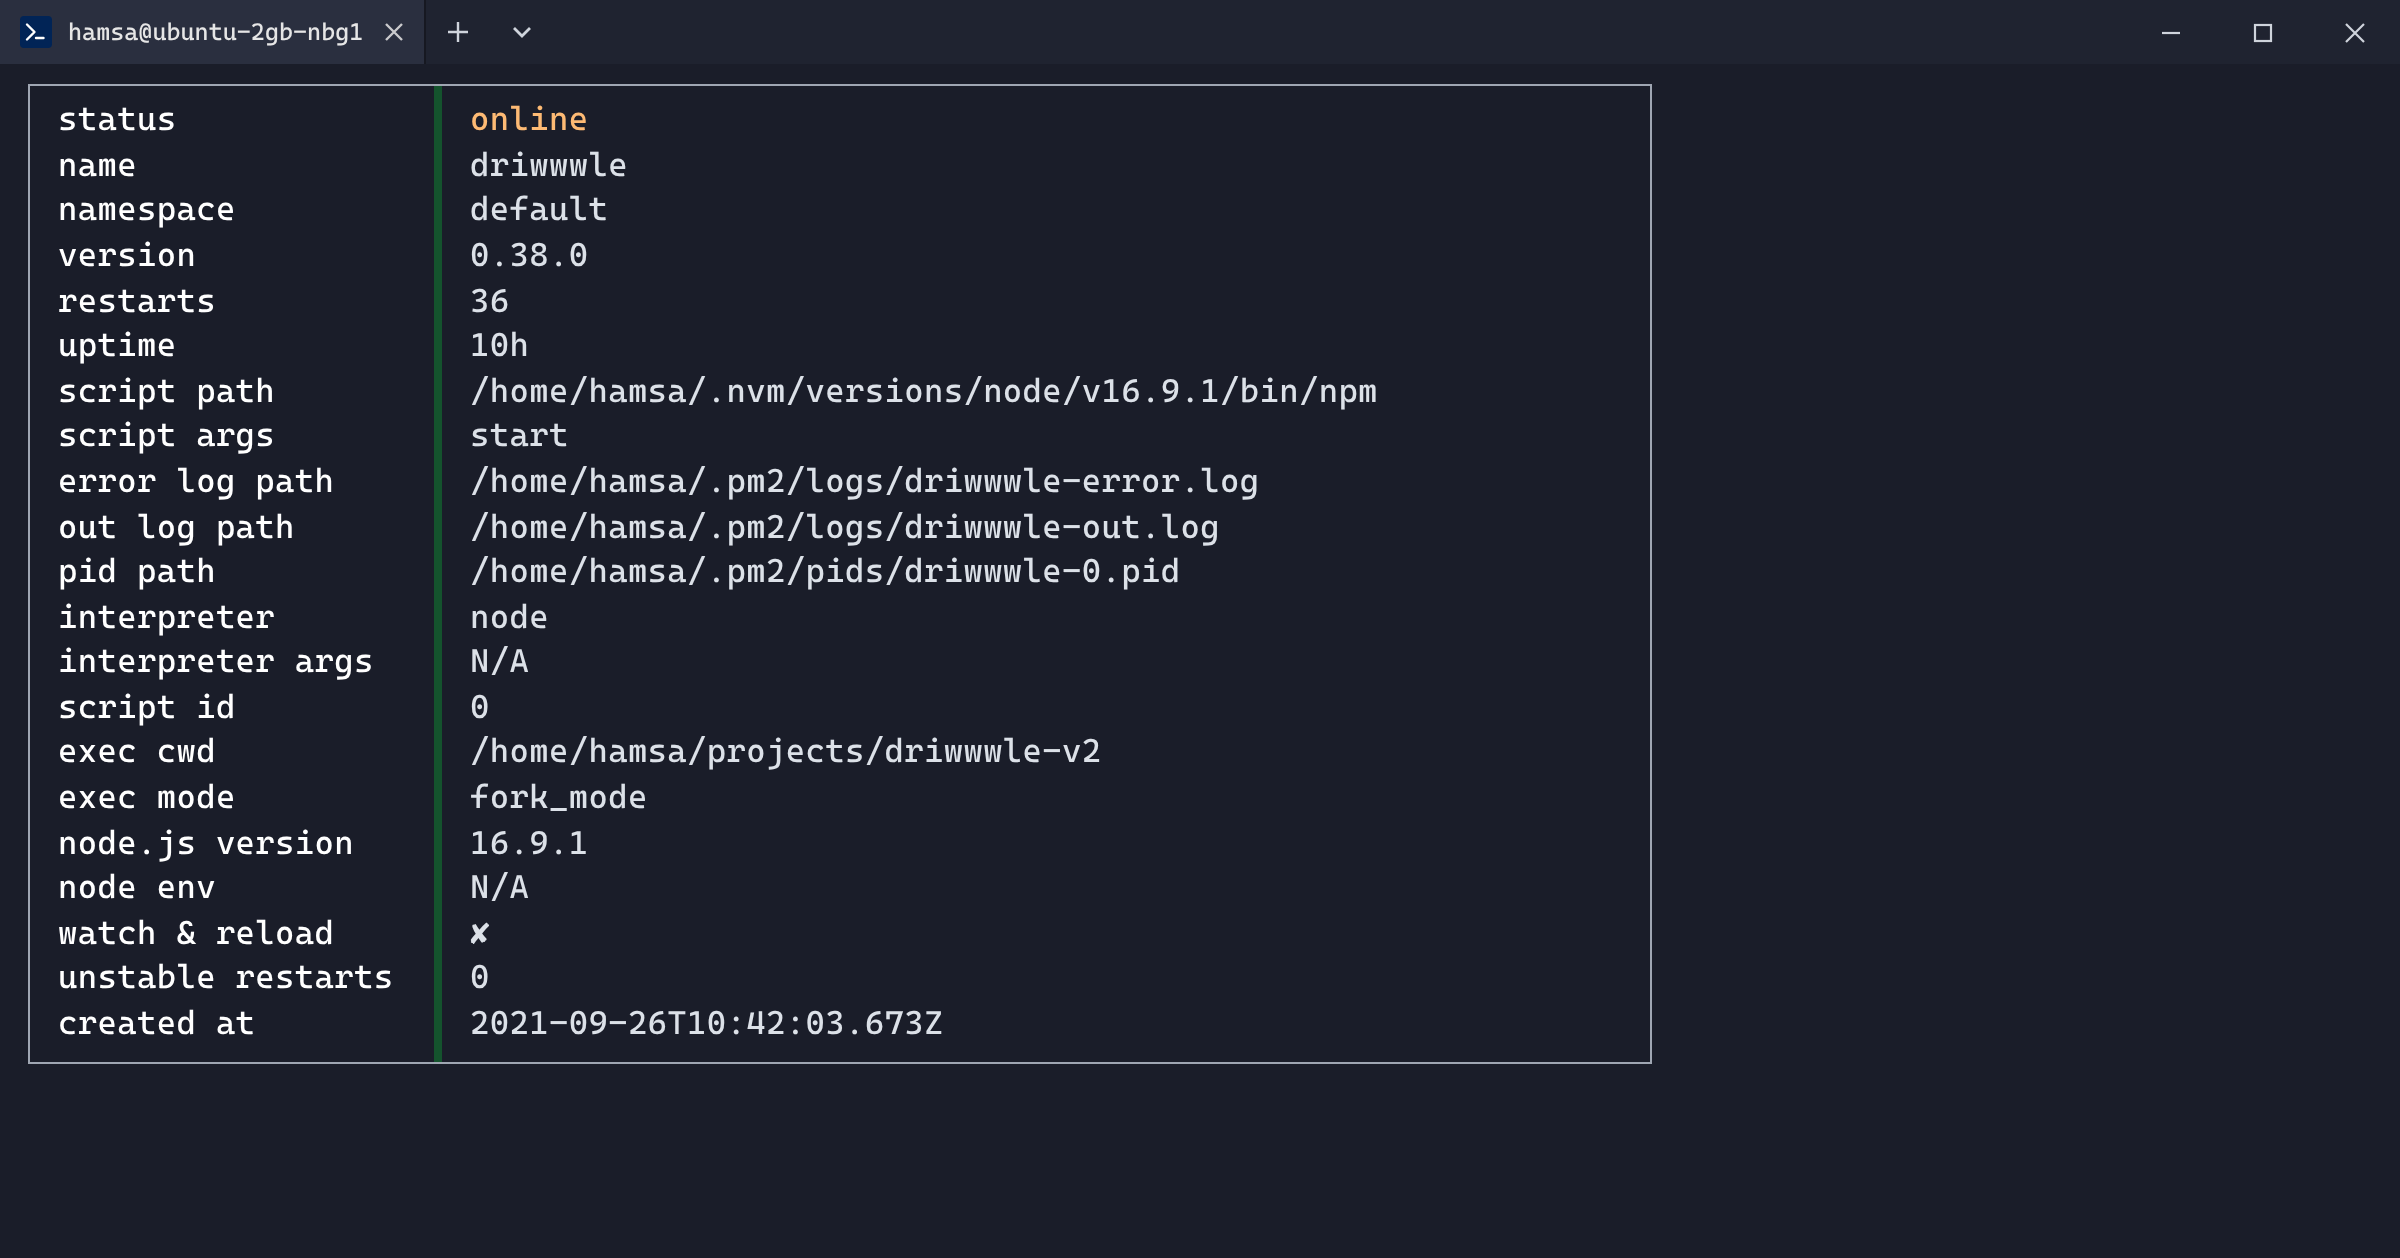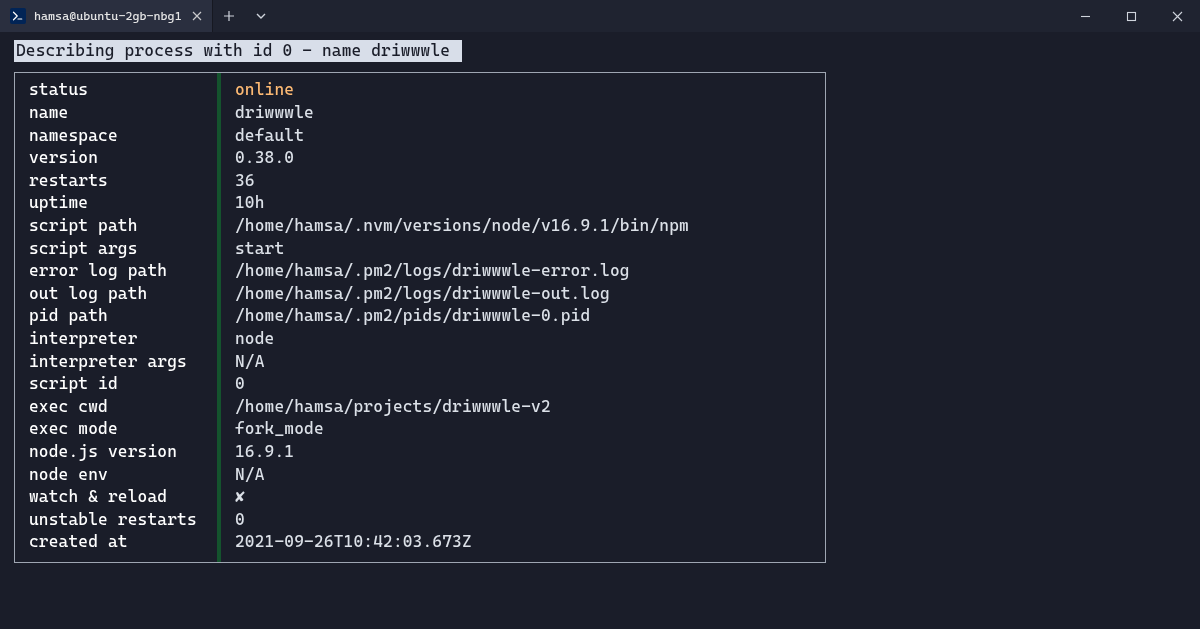--- a/index.html
+++ b/index.html
@@ -130,18 +130,17 @@
       </svg>
   </div>
   <div class="winbtn">
     <svg viewBox="0 0 11 11">
         <path d="M1 1 L10 10 M10 1 L1 10" stroke="#cfd4dc" stroke-width="1.1"></path>
       </svg>
   </div>
 </div>
 
 <div class="term">
-  <span class="header-line">Describing process with id 0 - name driwwwle </span>
   <div class="table">
     <div class="col col-keys" id="keys"><div class="row">status</div><div class="row">name</div><div class="row">namespace</div><div class="row">version</div><div class="row">restarts</div><div class="row">uptime</div><div class="row">script path</div><div class="row">script args</div><div class="row">error log path</div><div class="row">out log path</div><div class="row">pid path</div><div class="row">interpreter</div><div class="row">interpreter args</div><div class="row">script id</div><div class="row">exec cwd</div><div class="row">exec mode</div><div class="row">node.js version</div><div class="row">node env</div><div class="row">watch &amp; reload</div><div class="row">unstable restarts</div><div class="row">created at</div></div>
     <div class="col col-vals" id="vals"><div class="row val-online">online</div><div class="row">driwwwle</div><div class="row">default</div><div class="row">0.38.0</div><div class="row">36</div><div class="row">10h</div><div class="row">/home/hamsa/.nvm/versions/node/v16.9.1/bin/npm</div><div class="row">start</div><div class="row">/home/hamsa/.pm2/logs/driwwwle-error.log</div><div class="row">/home/hamsa/.pm2/logs/driwwwle-out.log</div><div class="row">/home/hamsa/.pm2/pids/driwwwle-0.pid</div><div class="row">node</div><div class="row">N/A</div><div class="row">0</div><div class="row">/home/hamsa/projects/driwwwle-v2</div><div class="row">fork_mode</div><div class="row">16.9.1</div><div class="row">N/A</div><div class="row">✘</div><div class="row">0</div><div class="row">2021-09-26T10:42:03.673Z</div></div>
   </div>
 </div>
 
 </body></html>

